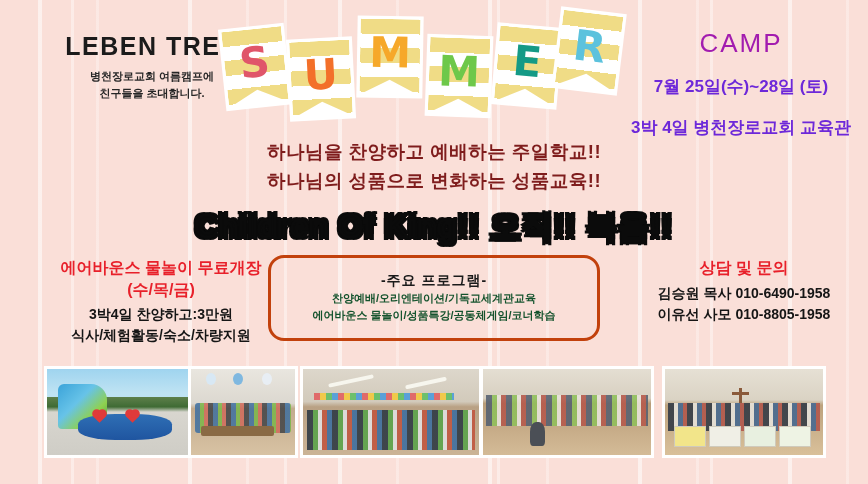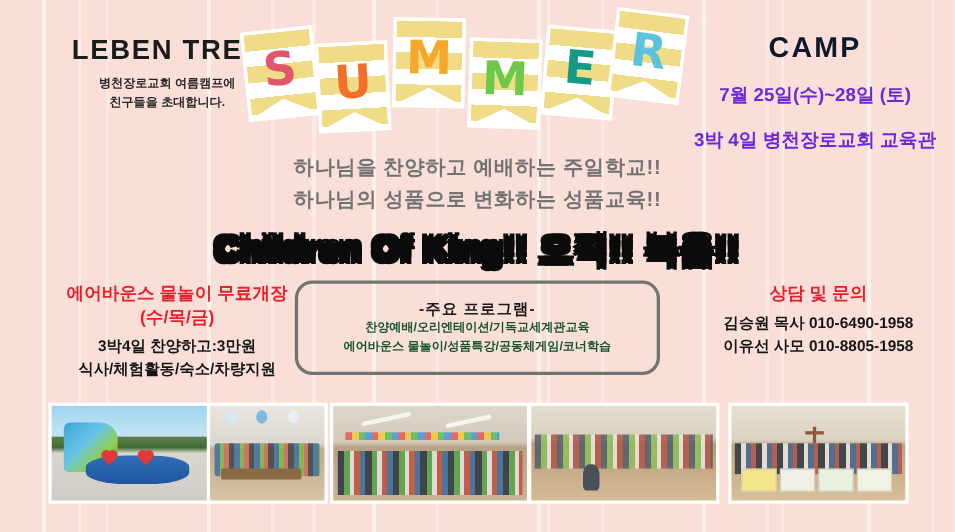--- a/index.html
+++ b/index.html
@@ -125,44 +125,44 @@
   
   .camp-wrap {
     position: absolute;
     left: 624px;
     top: 28px;
     width: 234px;
     text-align: center;
   }
   .camp-title {
     font-size: 26px;
-    font-weight: bold;
+    font-weight: normal;
     letter-spacing: 2px;
-    color: #0f172a;
+    color: #a21caf;
   }
   .camp-line {
     font-size: 17px;
     font-weight: bold;
     color: #6d28d9;
     line-height: 1.6;
     margin-top: 14px;
   }
 
   
   .verse {
     position: absolute;
     left: 0;
     top: 138px;
     width: 868px;
     text-align: center;
   }
   .verse-line {
     font-size: 18.5px;
     font-weight: bold;
-    color: #737373;
+    color: #7f1d1d;
     line-height: 1.55;
     letter-spacing: 0.5px;
   }
 
   
   .bigtitle {
     position: absolute;
     left: 0;
     top: 206px;
     width: 868px;
@@ -206,21 +206,21 @@
     color: #151515;
     line-height: 1.5;
   }
 
   .greenbox {
     position: absolute;
     left: 268px;
     top: 255px;
     width: 332px;
     height: 86px;
-    border: 3px solid #737373;
+    border: 3px solid #c2410c;
     border-radius: 16px;
     box-sizing: border-box;
     display: flex;
     flex-direction: column;
     align-items: center;
     justify-content: center;
   }
   .gb-head {
     font-size: 14px;
     font-weight: bold;

